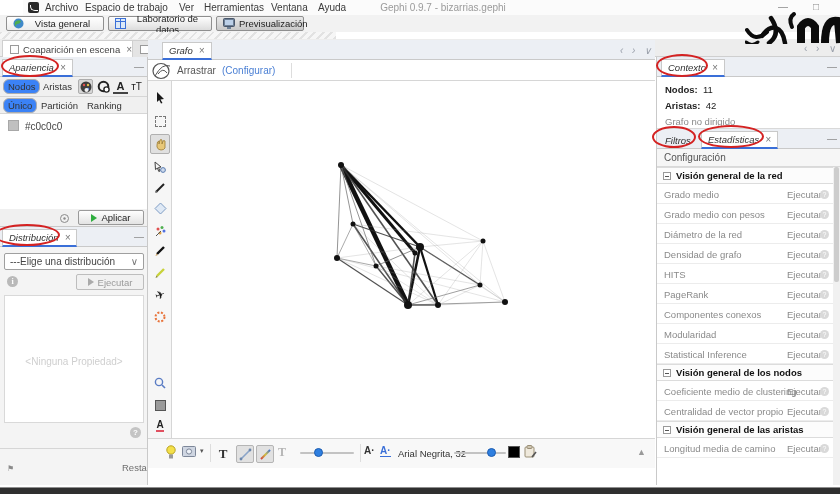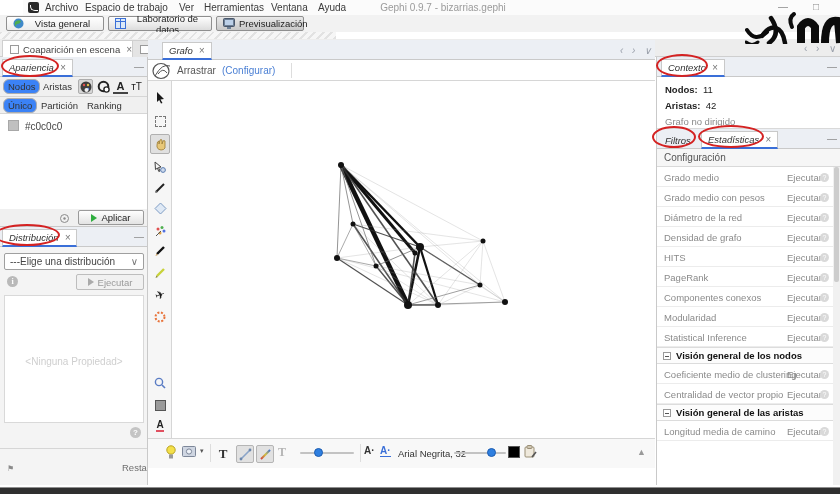--- a/index.html
+++ b/index.html
@@ -517,20 +517,24 @@
       <div class="p-tab active" style="left:44px">
         <span>Estadísticas</span>
         <span class="tab-x">×</span>
       </div>
       <span class="mini-dash" style="left:170px">—</span>
     </div>
     <div id="config-row">
       <span>Configuración</span>
     </div>
     <div id="stats-list">
+        <div class="sec-hdr">
+          <span class="box"></span>
+          <span class="t">Visión general de la red</span>
+        </div>
         <div class="stat-row">
           <span class="lbl">Grado medio</span>
           <span class="run">Ejecutar</span>
           <span class="q">?</span>
         </div>
         <div class="stat-row">
           <span class="lbl">Grado medio con pesos</span>
           <span class="run">Ejecutar</span>
           <span class="q">?</span>
         </div>

